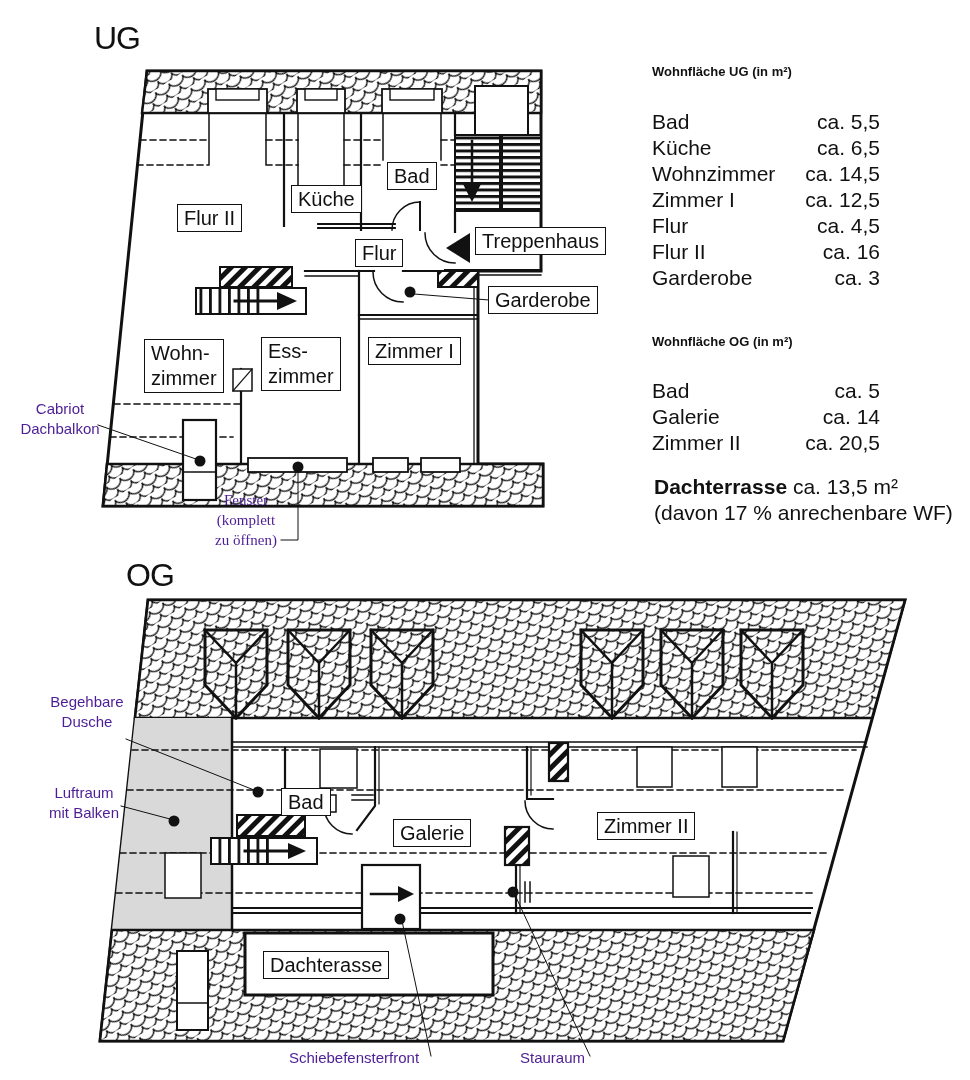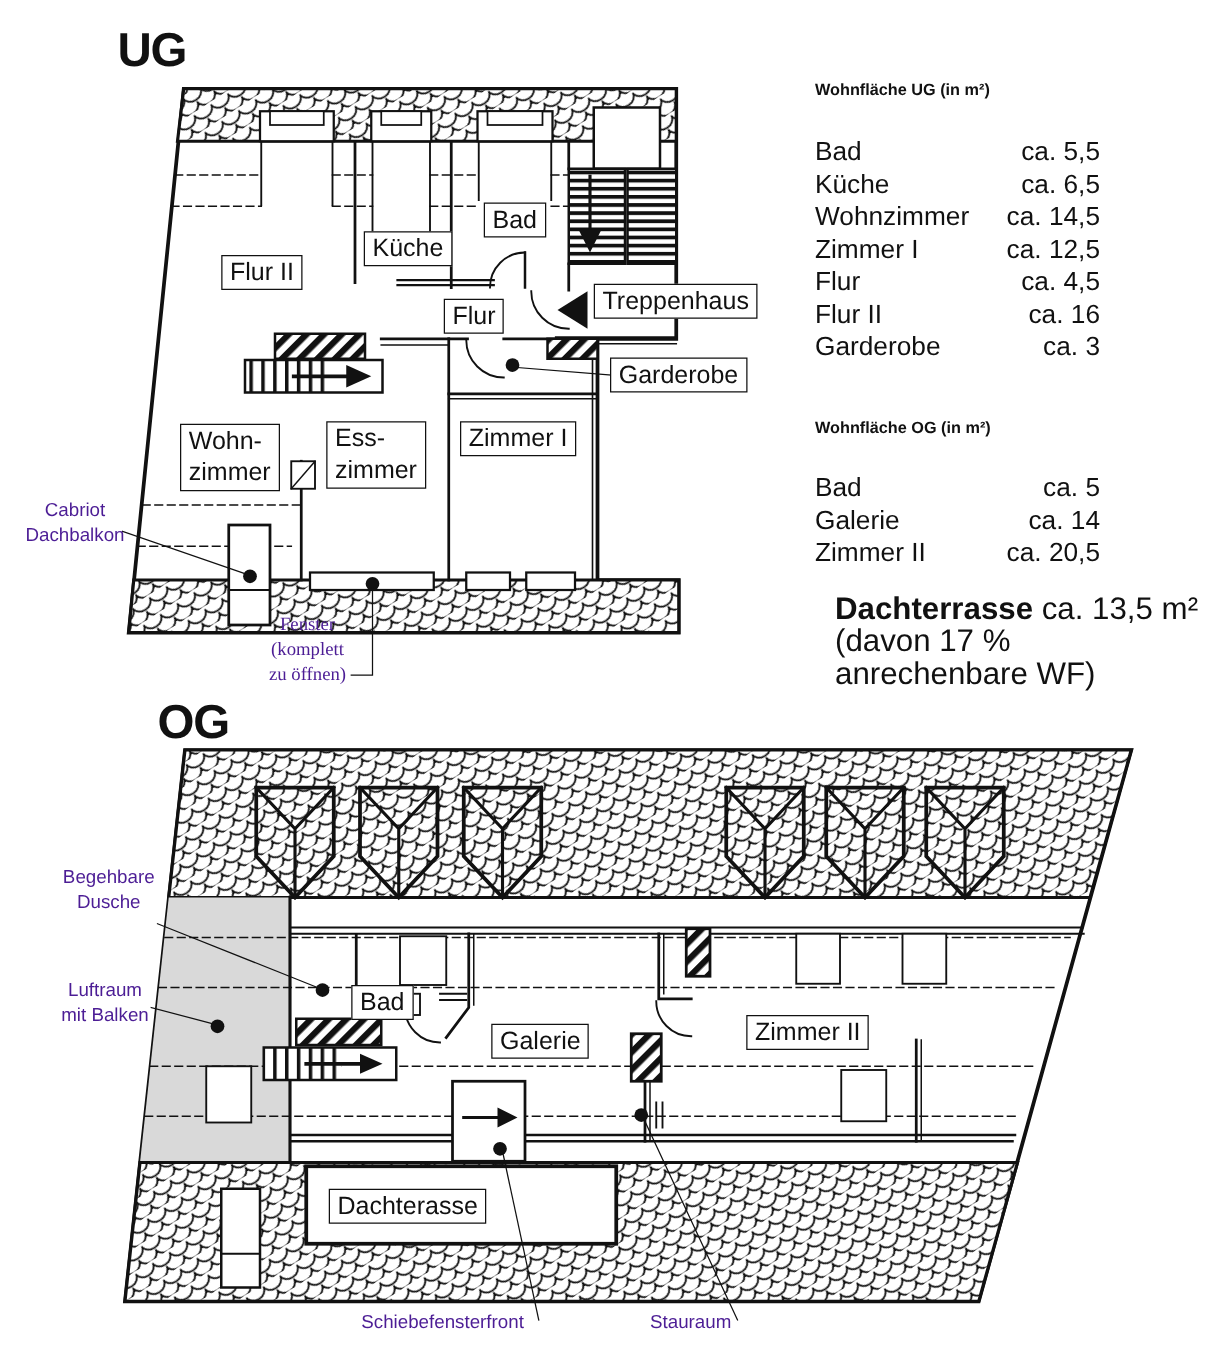--- a/index.html
+++ b/index.html
@@ -1,33 +1,33 @@
 <!DOCTYPE html>
 <html><head>
 <meta charset="utf-8">
 <style>
   * { margin:0; padding:0; box-sizing:border-box; }
   html,body { background:#fff; }
   body { font-family:"Liberation Sans","DejaVu Sans",sans-serif; color:#111; }
   .canvas { position:relative; width:970px; height:1080px; background:#fff; overflow:hidden; }
   .plan-svg { position:absolute; left:0; top:0; width:970px; height:1080px; }
 
-  .floor-title { position:absolute; font-size:38px; font-weight:700; letter-spacing:-1px; color:#111; z-index:4; }
+  .floor-title { position:absolute; font-size:32px; font-weight:400; letter-spacing:-1px; color:#111; z-index:4; }
   .rlabel { position:absolute; background:#fff; border:1.6px solid #111; font-size:20px; line-height:24px;
             padding:1px 6px; color:#111; white-space:nowrap; z-index:3; }
   .rlabel.twoline { line-height:25px; }
   .note { position:absolute; font-size:15px; line-height:20px; color:#4c1d95; text-align:center; z-index:3; white-space:nowrap; }
   .note.center { transform:translateX(-50%); }
 
   .legend { position:absolute; left:652px; top:0; width:300px; height:560px; z-index:4; }
   .lg-h { position:absolute; left:0; font-size:13px; font-weight:700; white-space:nowrap; }
   .lg-rows { position:absolute; left:0; width:228px; }
   .lg-row { display:flex; justify-content:space-between; height:26px; font-size:21px; line-height:26px; }
   .lg-row .val { text-align:right; }
-  .lg-dt { position:absolute; left:16px; width:300px; font-size:25px; line-height:26px; }
+  .lg-dt { position:absolute; left:2px; width:300px; font-size:21px; line-height:26px; }
   .lg-dt .b { font-weight:700; }
 </style>
 </head>
 <body>
 
 <div class="canvas">
 
   <svg class="plan-svg" viewBox="0 0 970 1080">
     <defs>
       <pattern id="scales" width="16" height="16" patternUnits="userSpaceOnUse" patternTransform="rotate(-33)">

